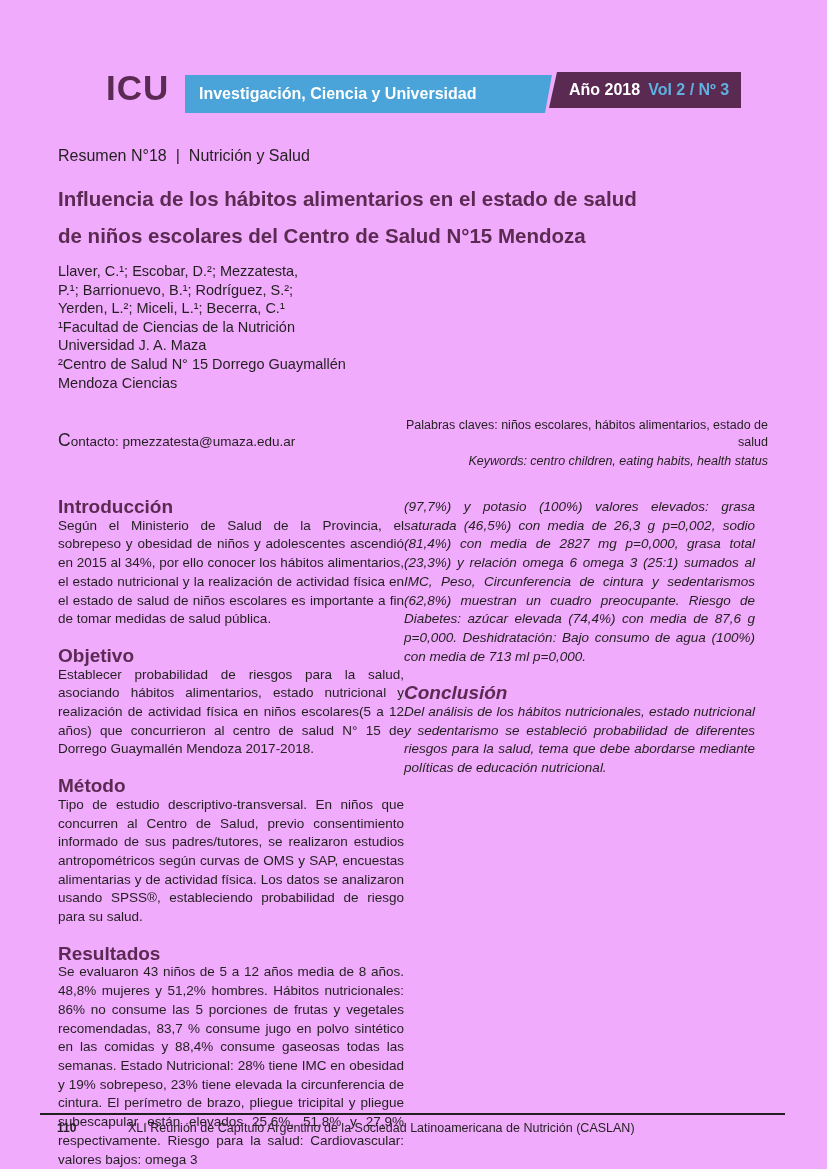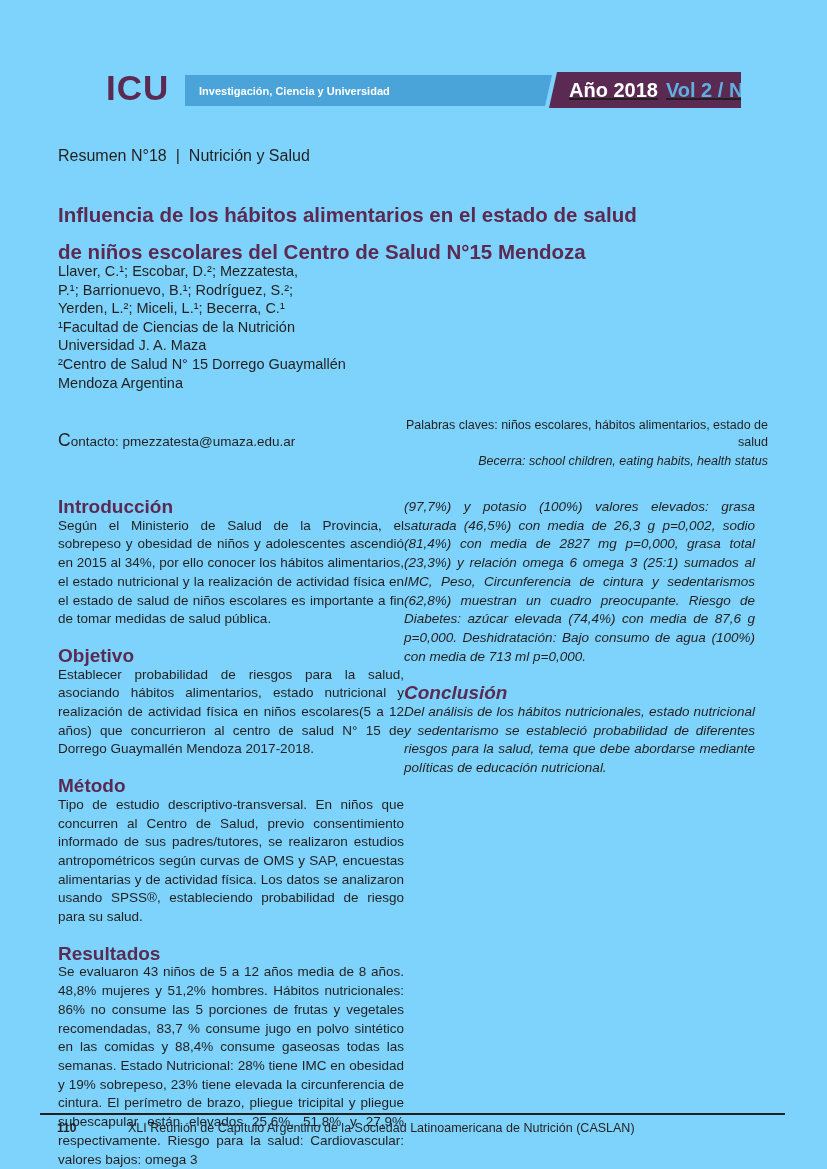--- a/index.html
+++ b/index.html
@@ -6,58 +6,58 @@
     --purple:#5b2a52;
     --blue:#4aa4d9;
     --lightblue:#5fb0e0;
     --text:#231f20;
   }
   *{margin:0;padding:0;box-sizing:border-box;}
   html,body{background:#888;}
   .page{
     position:relative;
     width:827px;height:1169px;
-    background:#7dd3fc;
+    background:#f0abfc;
     margin:0 auto;
     overflow:hidden;
     font-family:"Liberation Sans","DejaVu Sans",sans-serif;
     color:var(--text);
   }
   
   .logo{
     position:absolute;left:106px;top:68px;
     font-size:35px;font-weight:bold;color:var(--purple);
     letter-spacing:1px;
   }
   .banner-blue{
-    position:absolute;left:185px;top:75px;width:367px;height:31px;
+    position:absolute;left:185px;top:75px;width:367px;height:38px;
     background:var(--blue);
     clip-path:polygon(0 0,100% 0,calc(100% - 7px) 100%,0 100%);
     display:flex;align-items:center;
     padding-left:14px;
-    color:#fff;font-size:11px;font-weight:bold;
+    color:#fff;font-size:16px;font-weight:bold;
   }
   .banner-purple{
     position:absolute;left:549px;top:72px;width:192px;height:36px;
     background:var(--purple);
     clip-path:polygon(8px 0,100% 0,100% 100%,0 100%);
     display:flex;align-items:center;
     padding-left:20px;
-    font-size:20px;font-weight:bold;white-space:nowrap;text-decoration:underline;
+    font-size:16px;font-weight:bold;white-space:nowrap;
   }
   .banner-purple .yr{color:#ffffff;}
   .banner-purple .vol{color:var(--lightblue);margin-left:8px;}
   
   .kicker{
     position:absolute;left:58px;top:147px;
     font-size:16px;color:var(--text);
   }
   .kicker .sep{margin:0 9px;color:var(--text);}
   .title{
-    position:absolute;left:58px;top:196px;width:680px;
+    position:absolute;left:58px;top:180px;width:680px;
     font-size:20.5px;font-weight:bold;color:var(--purple);
     line-height:37px;
   }
   
   .authors{
     position:absolute;left:58px;top:262px;width:330px;
     font-size:14.5px;line-height:18.6px;
   }
   .authors .auth-line{}
   
@@ -123,28 +123,28 @@
     <div>de niños escolares del Centro de Salud N°15 Mendoza</div>
   </div>
 
   <div class="authors">
     <div class="auth-line">Llaver, C.¹; Escobar, D.²; Mezzatesta,</div>
     <div class="auth-line">P.¹; Barrionuevo, B.¹; Rodríguez, S.²;</div>
     <div class="auth-line">Yerden, L.²; Miceli, L.¹; Becerra, C.¹</div>
     <div>¹Facultad de Ciencias de la Nutrición</div>
     <div>Universidad J. A. Maza</div>
     <div>²Centro de Salud N° 15 Dorrego Guaymallén</div>
-    <div>Mendoza Argentina</div>
+    <div>Mendoza Ciencias</div>
   </div>
 
   <div class="contact"><span>Contacto: </span><span>pmezzatesta@umaza.edu.ar</span></div>
 
   <div class="kw">
     <div class="kw-es">Palabras claves: niños escolares, hábitos alimentarios, estado de salud</div>
-    <div class="kw-en">Becerra: school children, eating habits, health status</div>
+    <div class="kw-en">Keywords: centro children, eating habits, health status</div>
   </div>
 
   <div class="col col-left">
     <div class="sec-h">Introducción</div>
     <p>Según el Ministerio de Salud de la Provincia, el sobrepeso y obesidad de niños y adolescentes ascendió en 2015 al 34%, por ello conocer los hábitos alimentarios, el estado nutricional y la realización de actividad física en el estado de salud de niños escolares es importante a fin de tomar medidas de salud pública.</p>
     <div class="sec-h gap">Objetivo</div>
     <p>Establecer probabilidad de riesgos para la salud, asociando hábitos alimentarios, estado nutricional y realización de actividad física en niños escolares(5 a 12 años) que concurrieron al centro de salud N° 15 de Dorrego Guaymallén Mendoza 2017-2018.</p>
     <div class="sec-h gap">Método</div>
     <p>Tipo de estudio descriptivo-transversal. En niños que concurren al Centro de Salud, previo consentimiento informado de sus padres/tutores, se realizaron estudios antropométricos según curvas de OMS y SAP, encuestas alimentarias y de actividad física. Los datos se analizaron usando SPSS®, estableciendo probabilidad de riesgo para su salud.</p>
     <div class="sec-h gap">Resultados</div>

